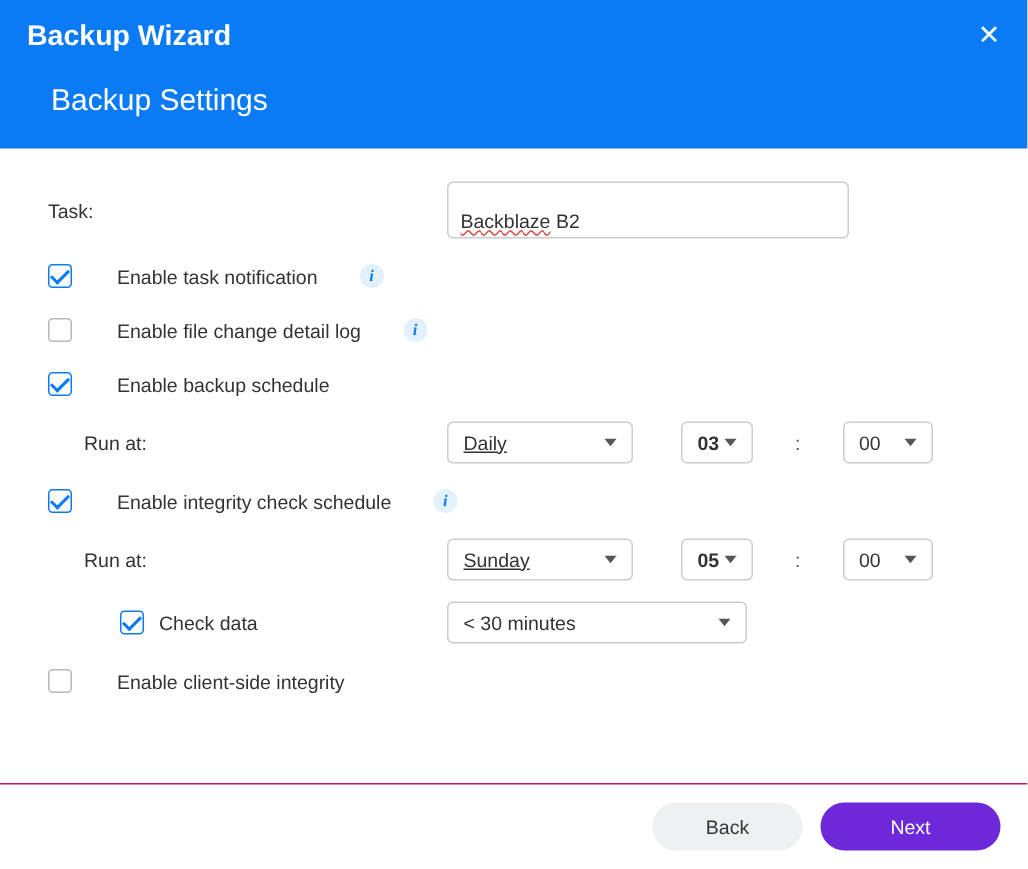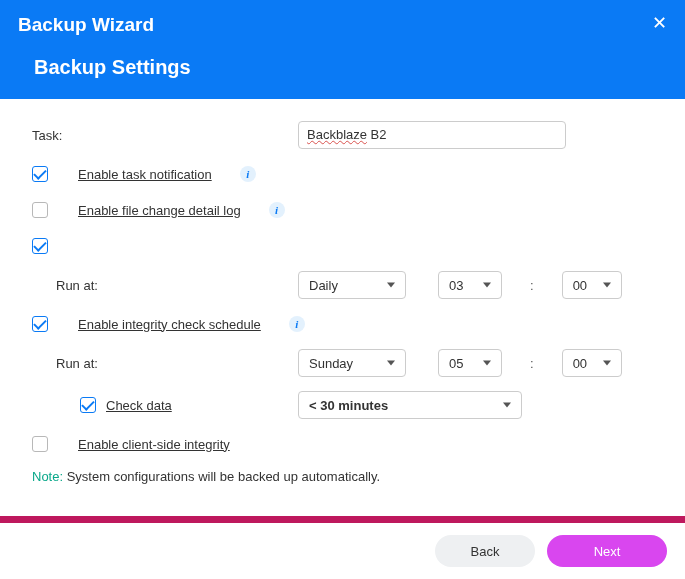--- a/index.html
+++ b/index.html
@@ -18,21 +18,21 @@
     color: #fff;
     padding: 14px 18px 20px 18px;
     position: relative;
   }
   .header-title {
     font-size: 19px;
     font-weight: 600;
   }
   .header-subtitle {
     font-size: 20px;
-    font-weight: 700;
+    font-weight: 400;
     margin-top: 20px;
     margin-left: 16px;
   }
   .close-btn {
     position: absolute;
     top: 12px;
     right: 18px;
     font-size: 18px;
     cursor: pointer;
     color: #fff;
@@ -52,21 +52,21 @@
     display: flex;
     align-items: center;
   }
   .indent-1 { padding-left: 24px; }
   .task-label {
     font-size: 13px;
   }
   .text-input {
     border: 1px solid #ccc;
     border-radius: 4px;
-    padding: 5px 8px;
+    padding: 18px 8px;
     font-size: 13px;
     width: 268px;
     height: 28px;
   }
   .underline-red {
     text-decoration: underline;
     text-decoration-color: #d9534f;
     text-decoration-style: wavy;
     text-decoration-thickness: 1px;
   }
@@ -91,21 +91,20 @@
     width: 10px;
     height: 5px;
     border-left: 2.5px solid #0a7af5;
     border-bottom: 2.5px solid #0a7af5;
     transform: rotate(-45deg) translate(1px, -1px);
     display: block;
   }
   .check-label {
     font-size: 13px;
     color: #333;
-    text-decoration: underline;
   }
   .info-icon {
     width: 16px;
     height: 16px;
     border-radius: 50%;
     background: #e3f1fd;
     color: #0a7af5;
     font-size: 11px;
     font-weight: 700;
     display: inline-flex;
@@ -131,43 +130,43 @@
   .select::after {
     content: "";
     position: absolute;
     right: 10px;
     top: 50%;
     transform: translateY(-50%);
     border-left: 4px solid transparent;
     border-right: 4px solid transparent;
     border-top: 5px solid #555;
   }
-  .select.freq { width: 108px; }
-  .select.hh   { width: 64px; }
+  .select.freq { width: 124px; text-decoration: underline; }
+  .select.hh   { width: 48px; font-weight: bold; }
   .select.mm   { width: 60px; }
-  .select.dur  { width: 224px; font-weight: bold; }
+  .select.dur  { width: 200px; }
   .colon {
     margin: 0 8px;
     font-size: 13px;
     color: #555;
   }
   .gap-sm { margin-right: 12px; }
   .note {
     font-size: 13px;
     margin-top: 8px;
   }
   .note-label {
     color: #0aa88a;
   }
   .footer {
     position: absolute;
     bottom: 0;
     left: 0;
     right: 0;
-    border-top: 7px solid #be185d;
+    border-top: 1px solid #be185d;
     padding: 12px 18px;
     display: flex;
     justify-content: flex-end;
     gap: 12px;
     background: #fff;
   }
   .btn {
     min-width: 100px;
     height: 32px;
     border-radius: 16px;
@@ -177,21 +176,21 @@
     cursor: pointer;
     display: inline-flex;
     align-items: center;
     justify-content: center;
   }
   .btn-secondary {
     background: #eef0f2;
     color: #333;
   }
   .btn-primary {
-    background: #d946ef;
+    background: #6d28d9;
     color: #fff;
     min-width: 120px;
   }
 </style>
 </head>
 <body>
 
 <div class="header">
   <div class="header-title">Backup Wizard</div>
   <div class="close-btn">✕</div>
@@ -217,20 +216,21 @@
 
   <div class="row">
     <span class="checkbox"></span>
     <span class="check-label">Enable file change detail log</span>
     <span class="info-icon">i</span>
   </div>
 
 
   <div class="row">
     <span class="checkbox checked"></span>
+    <span class="check-label">Enable backup schedule</span>
   </div>
 
   <div class="row indent-1">
     <div class="label-col" style="width:222px;">
       <span>Run at:</span>
     </div>
     <span class="select freq gap-sm">
       <span>Daily</span>
     </span>
     <span class="select hh">
@@ -273,22 +273,19 @@
     <span class="select dur">
       <span>&lt; 30 minutes</span>
     </span>
   </div>
 
   <div class="row">
     <span class="checkbox"></span>
     <span class="check-label">Enable client-side integrity</span>
   </div>
 
-  <div class="note">
-    <span class="note-label">Note:</span><span> System configurations will be backed up automatically.</span>
-  </div>
 
 </div>
 
 <div class="footer">
   <button class="btn btn-secondary">Back</button>
   <button class="btn btn-primary">Next</button>
 </div>
 
 </body></html>

